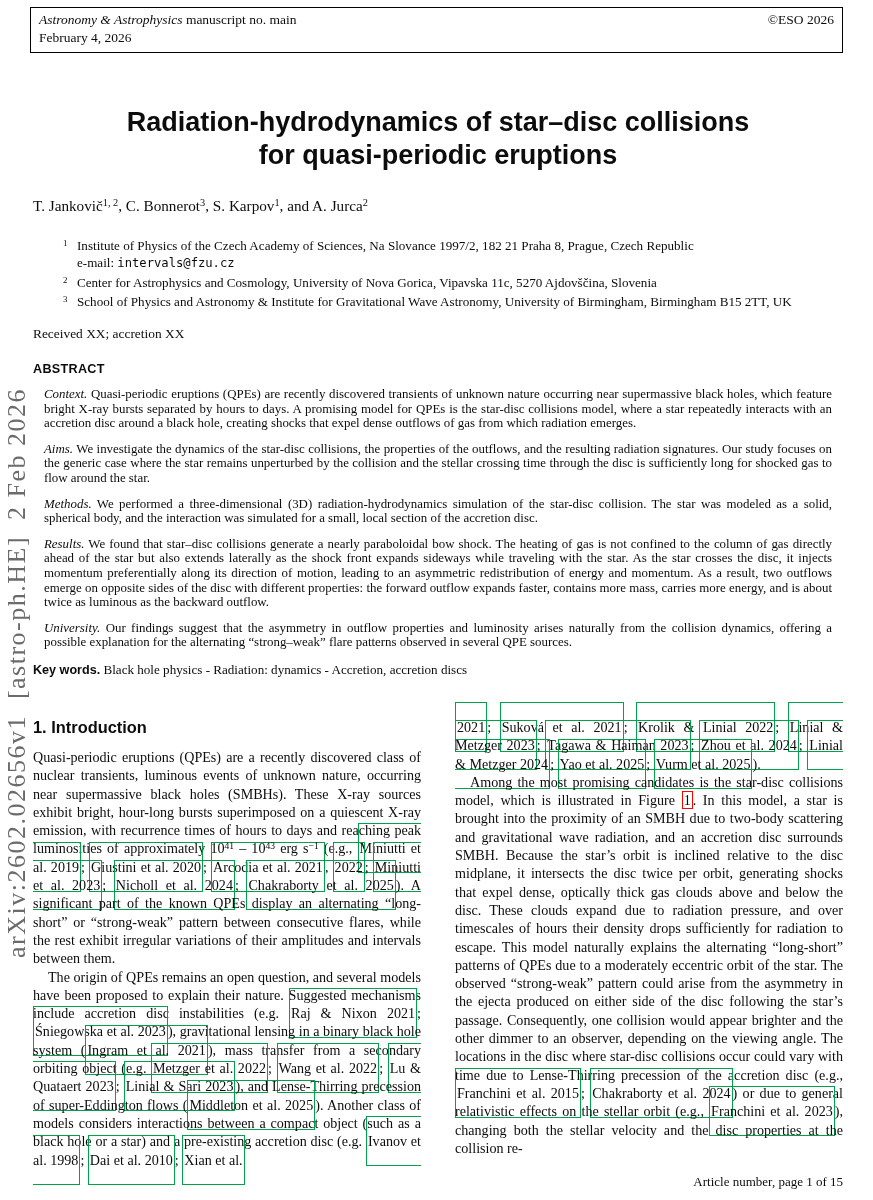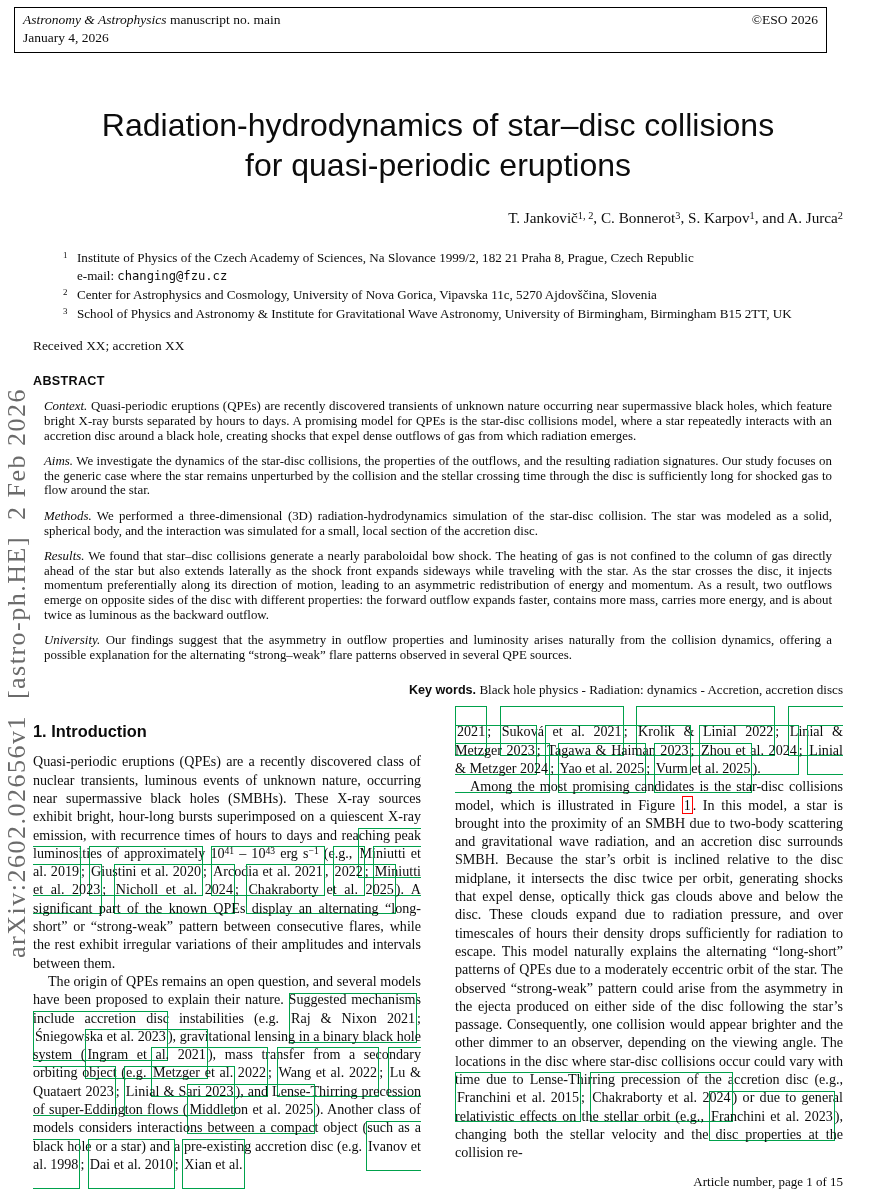--- a/index.html
+++ b/index.html
@@ -4,44 +4,44 @@
 <style>
   * { box-sizing: border-box; }
   html, body { margin: 0; padding: 0; }
   body {
     width: 873px; height: 1200px; background: #ffffff; color: #0c0c0c;
     font-family: "Liberation Serif", serif; position: relative; overflow: hidden;
   }
 
   
   .header-box {
-    position: absolute; top: 7px; left: 14px; width: 813px;
+    position: absolute; top: 7px; left: 30px; width: 813px;
     border: 1.4px solid #000; padding: 3px 8px 5px 8px;
     display: flex; justify-content: space-between; align-items: flex-start;
     font-size: 13.5px; line-height: 1.35;
   }
   .header-left div { white-space: nowrap; }
 
   
   .arxiv-stamp {
     position: absolute; top: 958px; left: 2px;
     transform: rotate(-90deg); transform-origin: 0 0;
     font-size: 26px; letter-spacing: 1.5px; white-space: pre;
     color: var(--stamp-color, #6b6b6b);
     font-family: "Liberation Serif", serif;
   }
 
   
   .content { padding: 106px 30px 0 33px; }
 
   .title {
-    font-family: "Liberation Sans", sans-serif; font-weight: 400;
-    font-size: 32px; line-height: 1.24; text-align: center; margin: 0;
+    font-family: "Liberation Sans", sans-serif; font-weight: 700;
+    font-size: 27px; line-height: 1.24; text-align: center; margin: 0;
   }
-  .authors { text-align: right; font-size: 15.2px; margin-top: 24px; }
+  .authors { text-align: left; font-size: 15.2px; margin-top: 24px; }
 
   sup { font-size: 68%; line-height: 0; vertical-align: baseline; position: relative; top: -0.45em; }
 
   .affiliations {
     list-style: none; margin: 22px 0 0 0; padding: 0 0 0 30px;
     font-size: 13.1px; line-height: 1.32;
   }
   .aff { display: flex; gap: 7px; margin-bottom: 2px; }
   .aff-num { font-size: 68%; position: relative; top: 0.12em; min-width: 7px; }
   .aff-text { flex: 1; }
@@ -50,24 +50,24 @@
   .received { margin-top: 16px; font-size: 13.4px; }
 
   .abstract-heading {
     text-align: left; font-family: "Liberation Sans", sans-serif;
     font-weight: bold; font-size: 12.6px; margin-top: 20px; letter-spacing: 0.3px;
   }
   .abstract { margin-top: 6px; font-size: 12.9px; line-height: 14.6px; text-align: justify; }
   .abstract p { margin: 11px; }
   .abs-lead { font-style: italic; }
 
-  .keywords { margin-top: 20px; font-size: 13.1px; text-align: right; }
+  .keywords { margin-top: 12px; font-size: 13.1px; }
   .kw-label { font-family: "Liberation Sans", sans-serif; font-weight: bold; font-size: 12.6px; }
 
-  .columns { display: flex; gap: 34px; margin-top: 24px; }
+  .columns { display: flex; gap: 34px; margin-top: 40px; }
   .col { width: 392px; }
   .section-heading {
     font-family: "Liberation Sans", sans-serif; font-weight: bold;
     font-size: 16.4px; margin: 0 0 11px 0;
   }
   .para { margin: 0; font-size: 14.1px; line-height: 18.3px; text-align: justify; hyphens: auto; }
   .para.indent { text-indent: 15px; }
 
   .cite { border: 1px solid var(--cite-color, #00a14b); padding: 16px 1px; }
   .ref  { border: 1px solid var(--ref-color,  #ff0000); padding: 0 1px; }
@@ -75,42 +75,42 @@
   .footer { position: absolute; right: 30px; bottom: 10px; font-size: 13px; }
 </style>
 </head>
 <body>
 
 <div class="page">
 
   <div class="header-box">
     <div class="header-left">
       <div><i>Astronomy &amp; Astrophysics</i> manuscript no. main</div>
-      <div>January 4, 2026</div>
+      <div>February 4, 2026</div>
     </div>
     <div class="header-right">©ESO 2026</div>
   </div>
 
   <div class="arxiv-stamp">arXiv:2602.02656v1  [astro-ph.HE]  2 Feb 2026</div>
 
   <div class="content">
 
     <h1 class="title">
       <span>Radiation-hydrodynamics of star–disc collisions</span><br>
       <span>for quasi-periodic eruptions</span>
     </h1>
 
     <div class="authors">T. Jankovič<sup>1, 2</sup>, C. Bonnerot<sup>3</sup>, S. Karpov<sup>1</sup>, and A. Jurca<sup>2</sup></div>
 
     <ol class="affiliations">
       <li class="aff">
         <span class="aff-num">1</span>
         <span class="aff-text">
-          <span>Institute of Physics of the Czech Academy of Sciences, Na Slovance 1999/2, 182 21 Praha 8, Prague, Czech Republic</span><br>
-          <span class="email-line"><span>e-mail: </span><span class="tt">changing@fzu.cz</span></span>
+          <span>Institute of Physics of the Czech Academy of Sciences, Na Slovance 1997/2, 182 21 Praha 8, Prague, Czech Republic</span><br>
+          <span class="email-line"><span>e-mail: </span><span class="tt">intervals@fzu.cz</span></span>
         </span>
       </li>
       <li class="aff">
         <span class="aff-num">2</span>
         <span class="aff-text">Center for Astrophysics and Cosmology, University of Nova Gorica, Vipavska 11c, 5270 Ajdovščina, Slovenia</span>
       </li>
       <li class="aff">
         <span class="aff-num">3</span>
         <span class="aff-text">School of Physics and Astronomy &amp; Institute for Gravitational Wave Astronomy, University of Birmingham, Birmingham B15 2TT, UK</span>
       </li>

